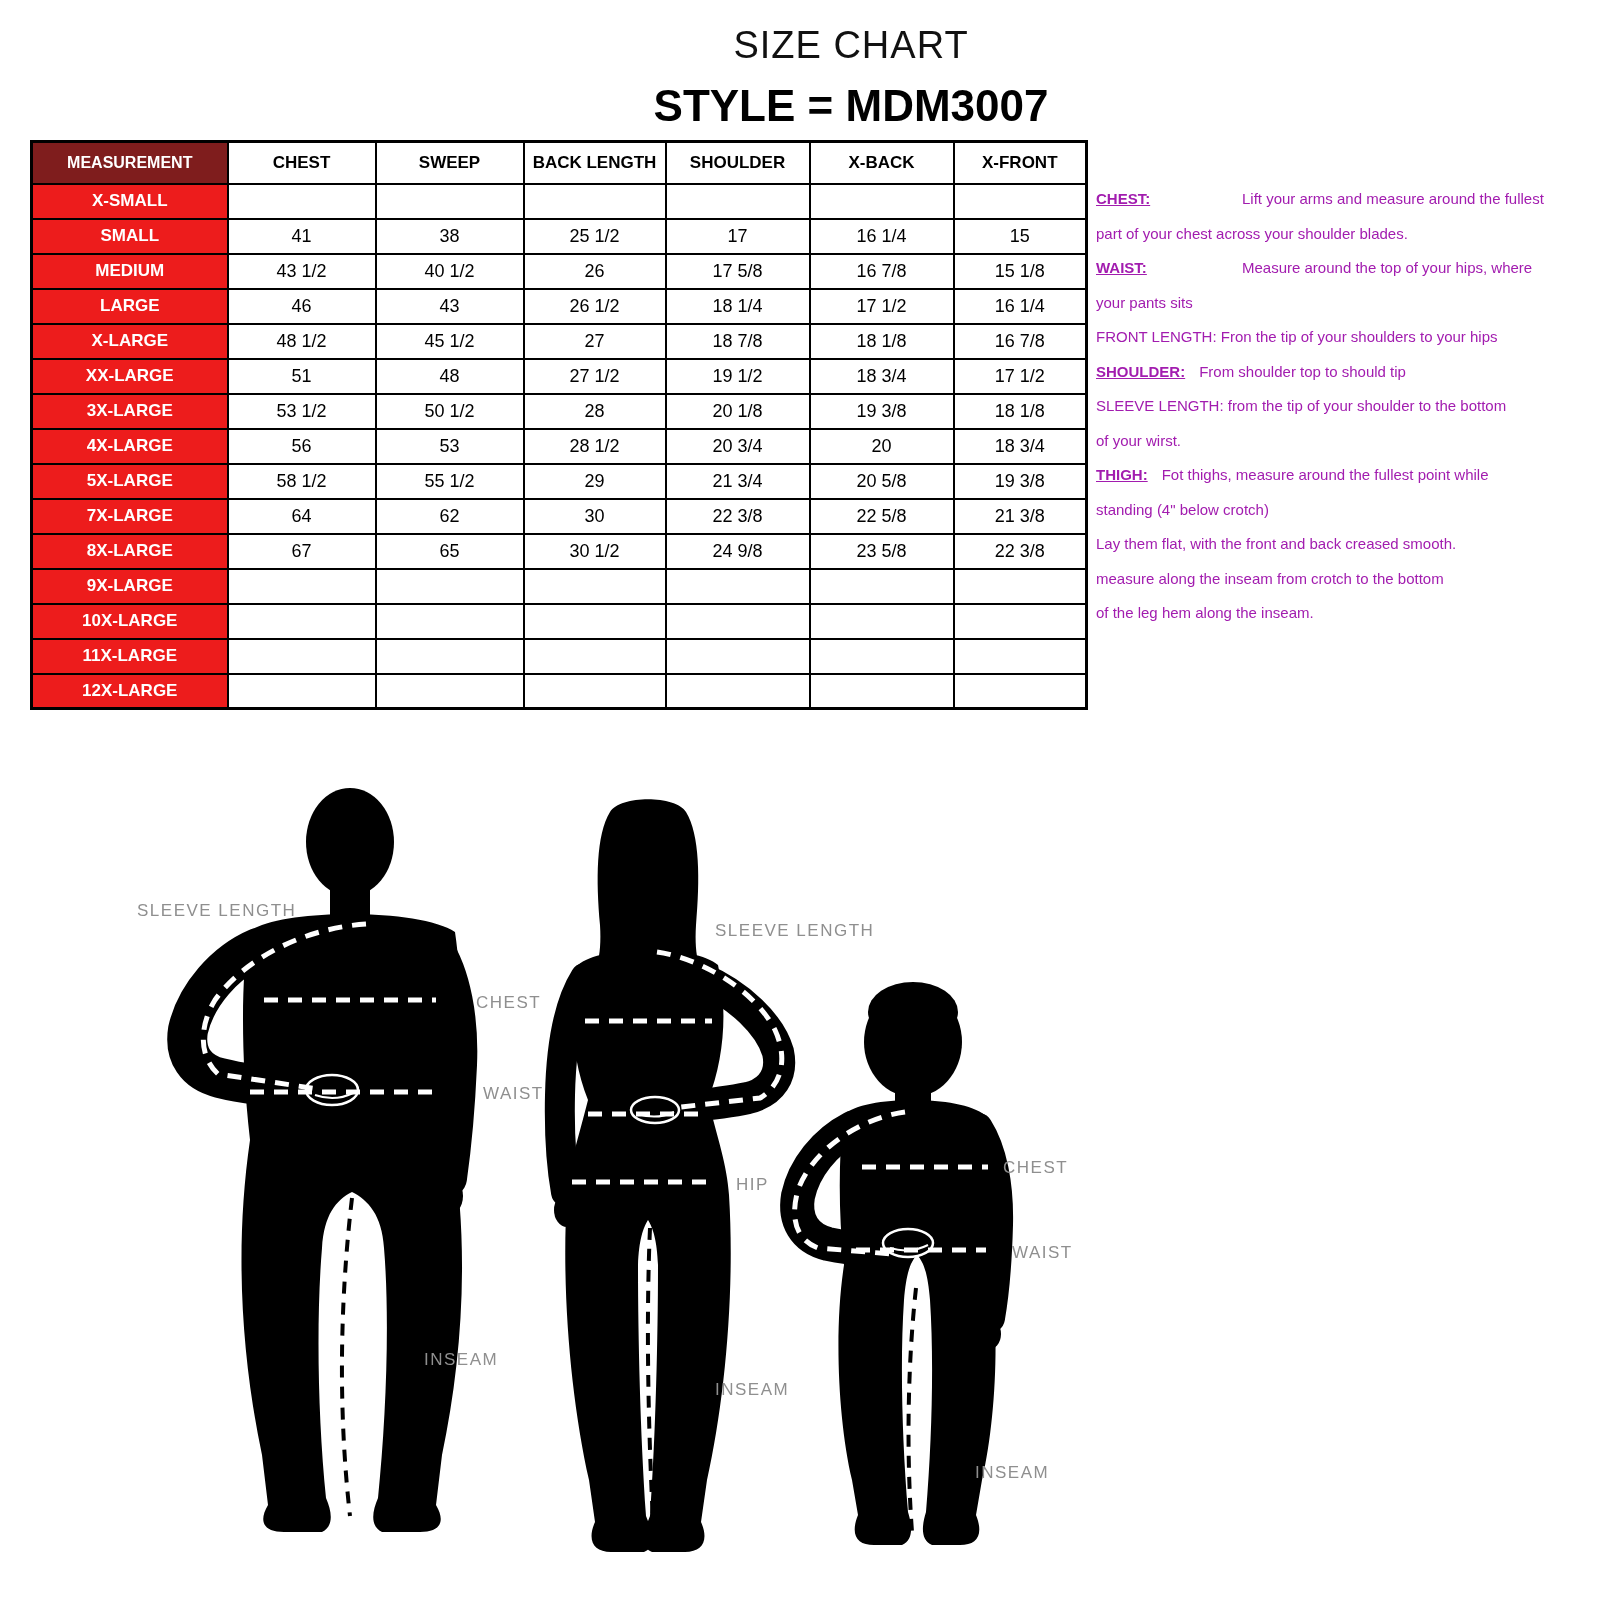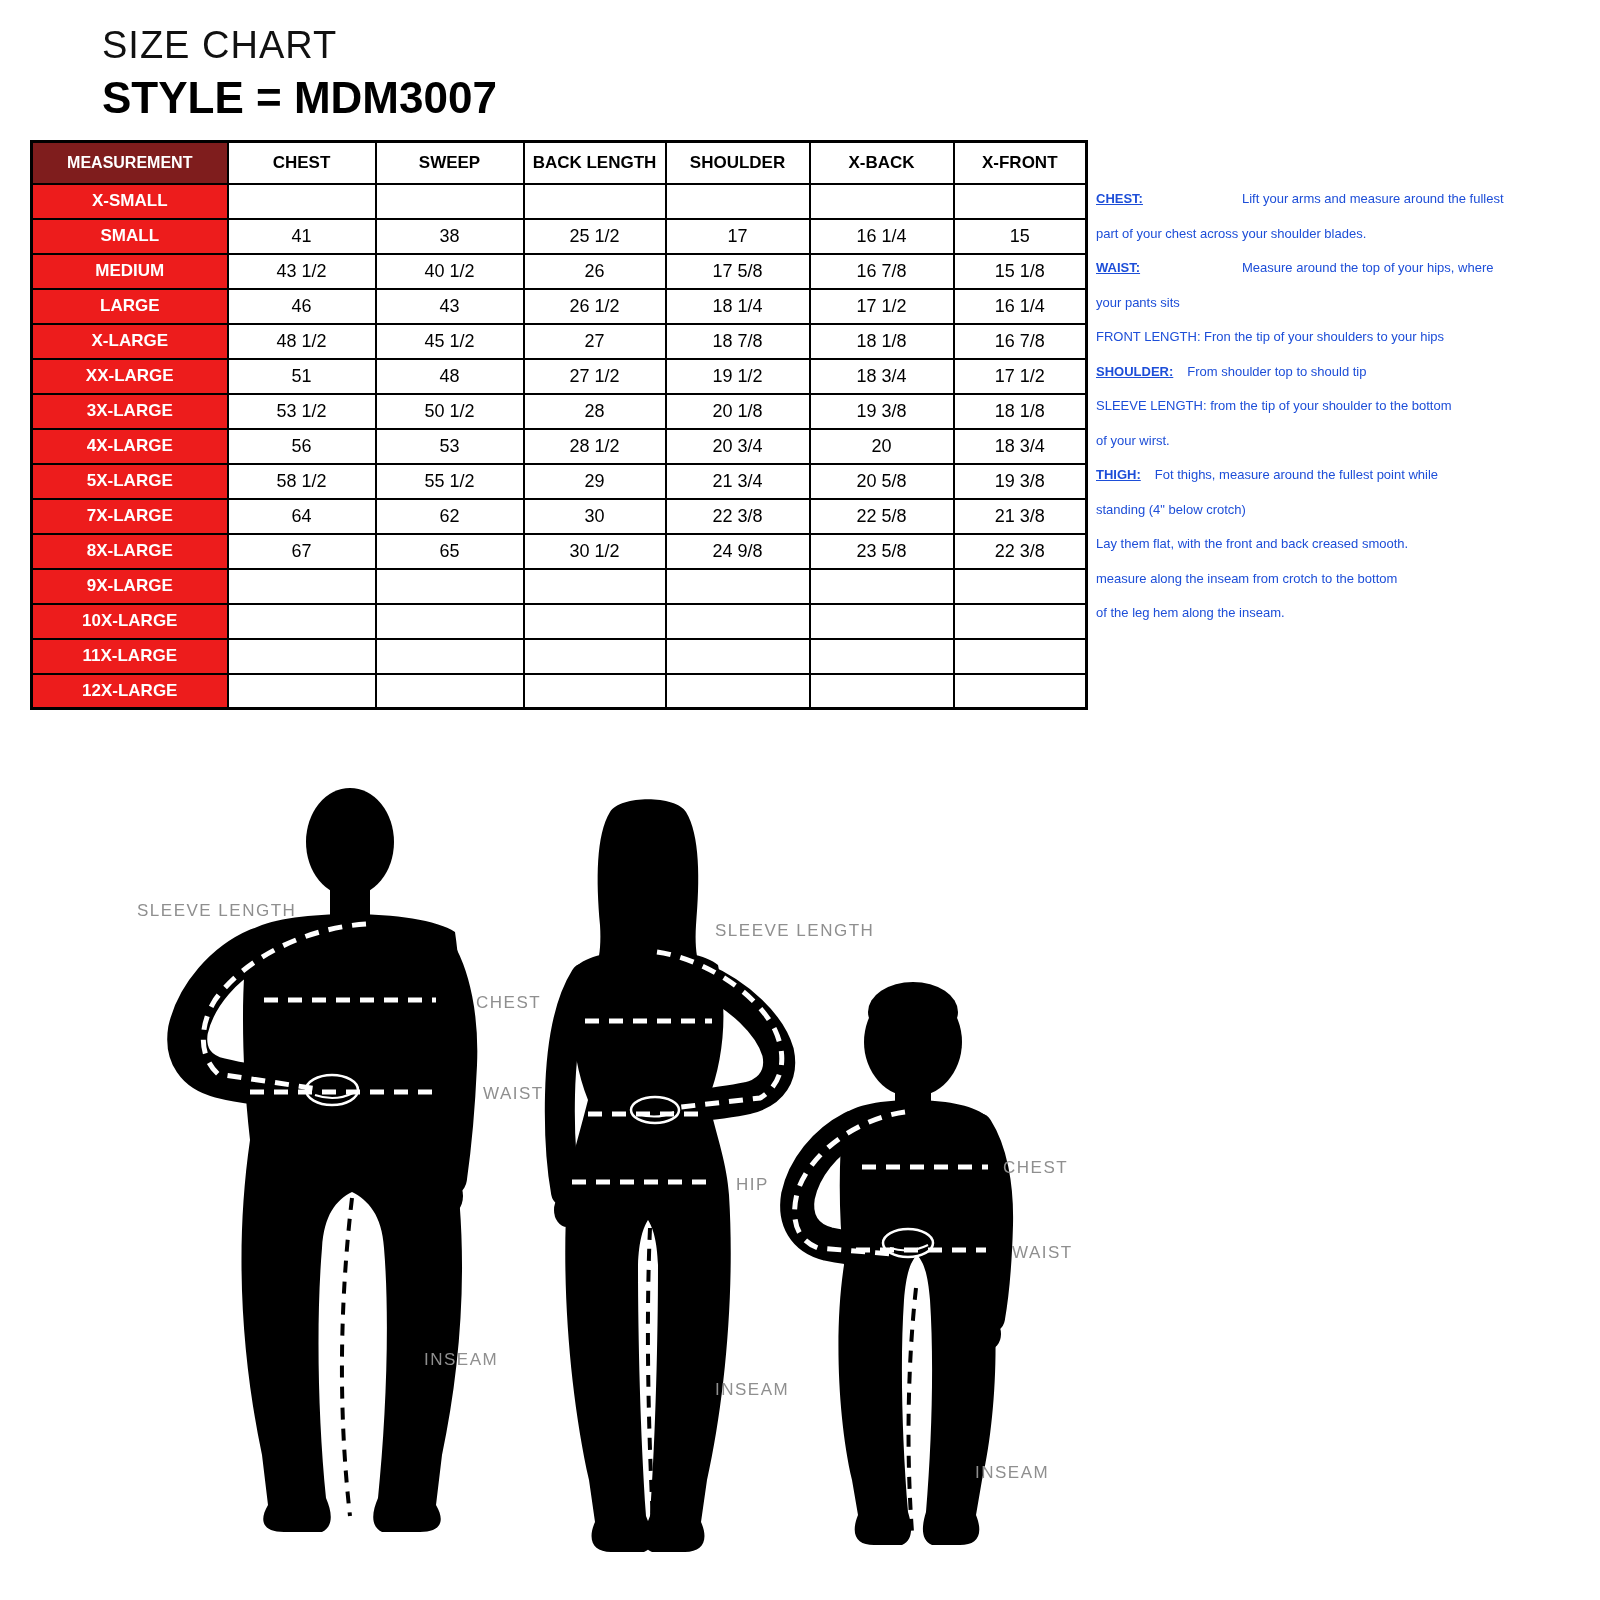--- a/index.html
+++ b/index.html
@@ -1,37 +1,37 @@
 <!DOCTYPE html>
 <html><head>
 <meta charset="utf-8">
 <style>
   html,body{margin:0;padding:0;background:#fff;}
   .page{position:relative;width:1600px;height:1600px;background:#fff;
         font-family:"Liberation Sans",sans-serif;overflow:hidden;color:#000;}
 
   
-  .title-block{position:absolute;left:0;right:0;top:24px;padding-left:102px;}
+  .title-block{position:absolute;left:0;right:0;top:24px;text-align:center;padding-left:102px;}
   .title-line1{font-size:38px;letter-spacing:1px;color:#111;}
-  .title-line2{font-size:44px;font-weight:bold;margin-top:6px;color:#000;}
+  .title-line2{font-size:44px;font-weight:bold;margin-top:14px;color:#000;}
 
   
   table.size-table{position:absolute;left:30px;top:140px;border-collapse:collapse;
         table-layout:fixed;width:1055px;border:3px solid #000;}
   table.size-table td,table.size-table th{border:2px solid #000;text-align:center;
         vertical-align:middle;padding:0;overflow:hidden;white-space:nowrap;}
   tr.hdr-row{height:42px;}
   tbody tr{height:35px;}
   th.meas-hdr{background:#7f1d1d;color:#fff;font-size:16px;font-weight:bold;}
   th.col-hdr{background:#fff;color:#000;font-size:17px;font-weight:bold;}
   td.size-cell{background:#ED1C1C;color:#fff;font-size:17px;font-weight:bold;}
   td.value-cell{background:#fff;font-size:18px;}
 
   
-  .notes{position:absolute;left:1096px;top:182px;width:500px;font-size:13px;color:#1d4ed8;}
+  .notes{position:absolute;left:1096px;top:182px;width:500px;font-size:15px;color:#a21caf;}
   .note-line{height:34.5px;line-height:34.5px;white-space:nowrap;}
   .note-line .lbl{font-weight:bold;text-decoration:underline;}
   .note-line.tabbed .lbl{display:inline-block;width:146px;}
   .note-line.labeled .lbl{margin-right:14px;}
 
   
   .diagram{position:absolute;left:0;top:760px;width:1600px;height:840px;}
   .diagram text{font-family:"Liberation Sans",sans-serif;font-size:17px;fill:#8f8f8f;letter-spacing:1.5px;}
   .sil{fill:#000;}
   .limb{stroke:#000;fill:none;stroke-linecap:round;}

